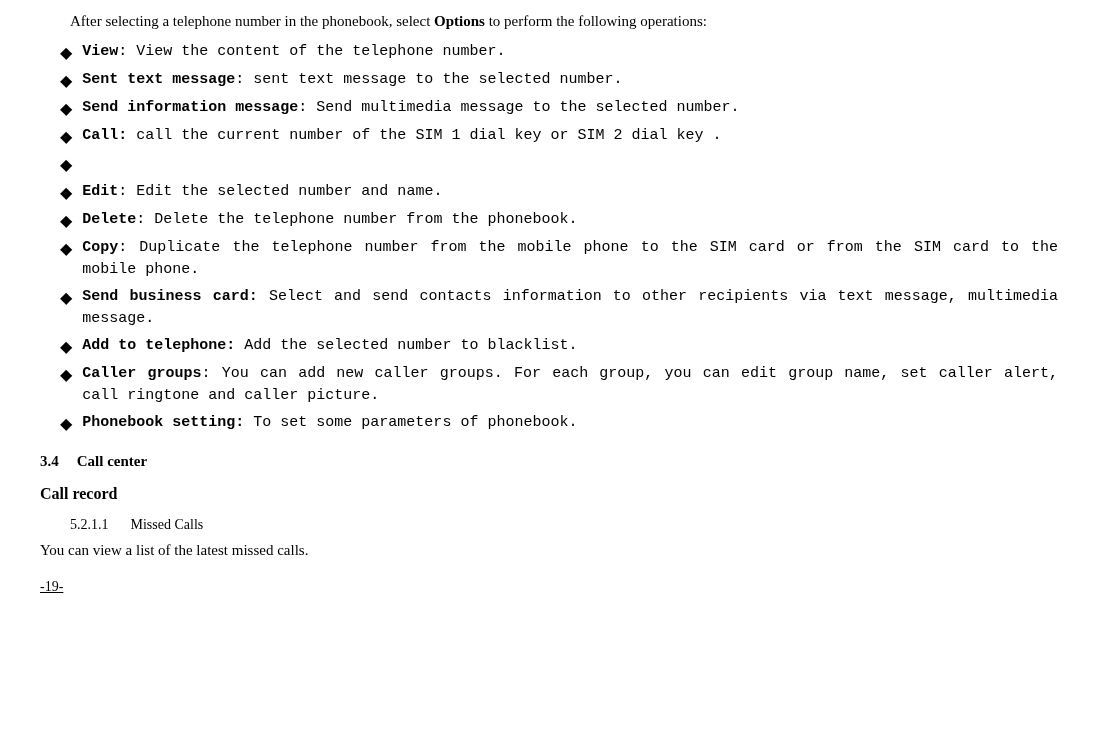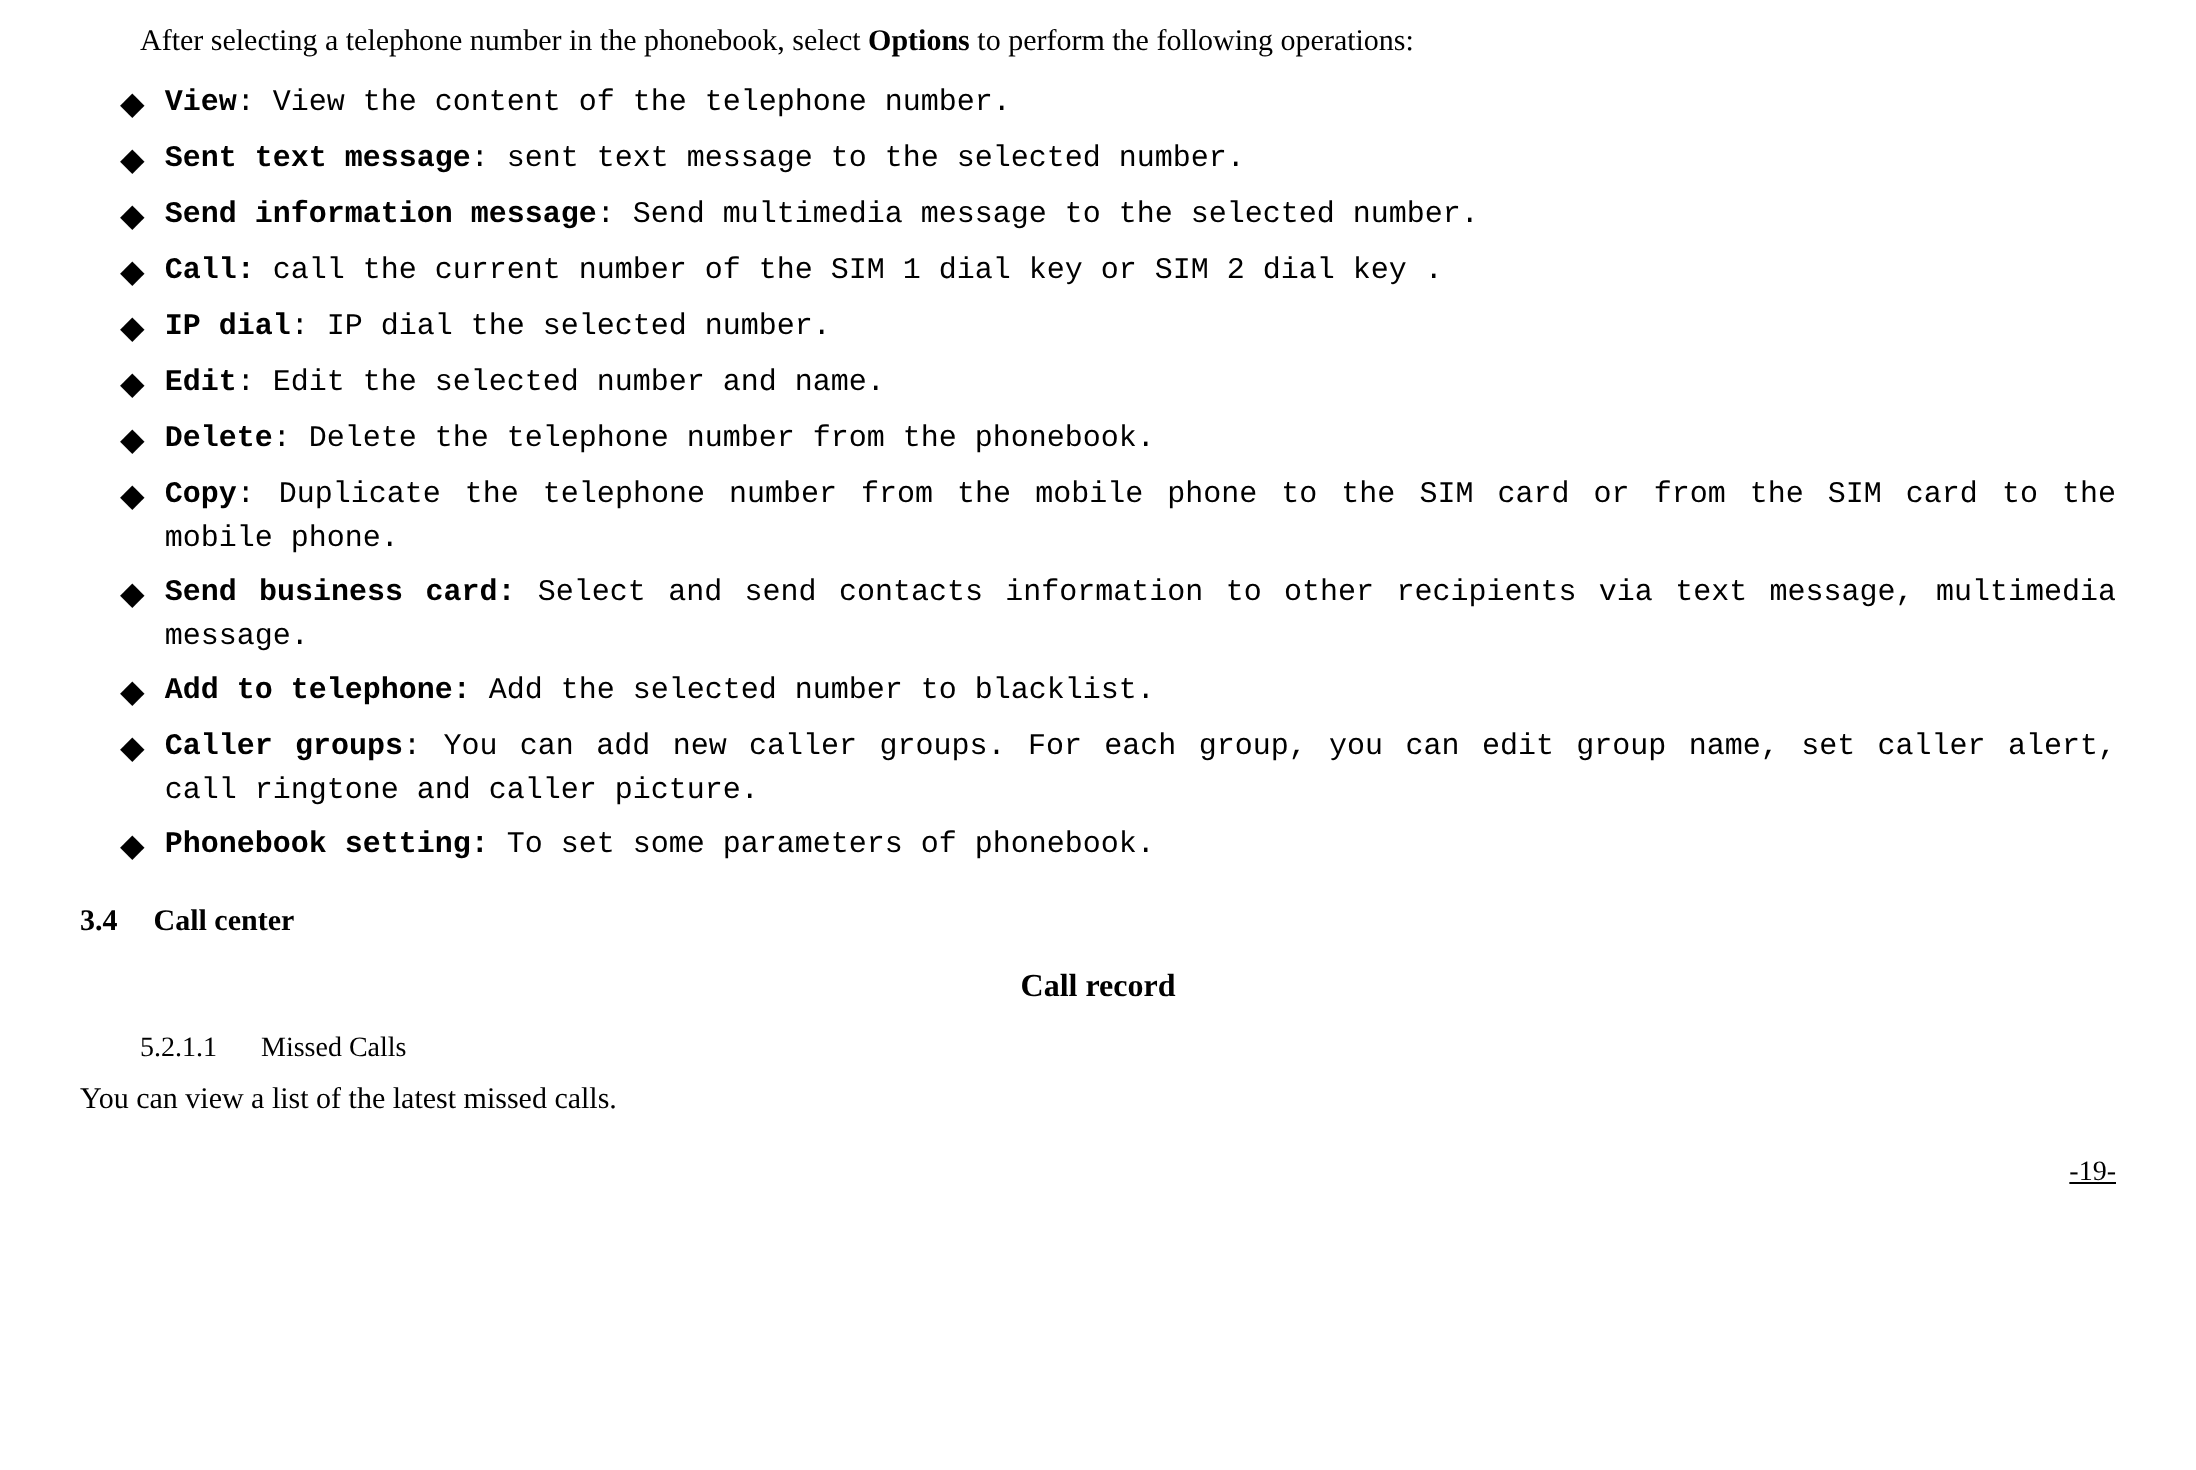--- a/index.html
+++ b/index.html
@@ -60,42 +60,41 @@
     .section-52 {
       font-size: 15px;
       font-weight: bold;
     }
 
     .section-number {
       margin-right: 18px;
     }
 
     .call-record-heading {
-      text-align: center;
       font-size: 16px;
       font-weight: bold;
       margin: 10px 0 8px 0;
     }
 
     .section-5211 {
       font-size: 14px;
       font-weight: normal;
       margin: 6px 0 4px 30px;
     }
 
     .section-5211 .sec-num {
       margin-right: 22px;
     }
 
     .missed-calls-text {
       margin-bottom: 8px;
     }
 
     .page-number {
-      text-align: right;
+      text-align: left;
       margin-top: 14px;
       font-size: 14px;
       text-decoration: underline;
     }
 
     b {
       font-weight: bold;
     }
   </style>
 </head>
@@ -117,21 +116,20 @@
     <li>
       <span class="bullet-diamond">◆</span>
       <span class="bullet-text"><b>Send information message</b><span>: Send multimedia message to the selected number.</span></span>
     </li>
     <li>
       <span class="bullet-diamond">◆</span>
       <span class="bullet-text"><b>Call:</b><span> call the current number of the SIM 1 dial key or SIM 2 dial key .</span></span>
     </li>
     <li>
       <span class="bullet-diamond">◆</span>
-      <span class="bullet-text"><b>IP dial</b><span>: IP dial the selected number.</span></span>
     </li>
     <li>
       <span class="bullet-diamond">◆</span>
       <span class="bullet-text"><b>Edit</b><span>: Edit the selected number and name.</span></span>
     </li>
     <li>
       <span class="bullet-diamond">◆</span>
       <span class="bullet-text"><b>Delete</b><span>: Delete the telephone number from the phonebook.</span></span>
     </li>
     <li>

